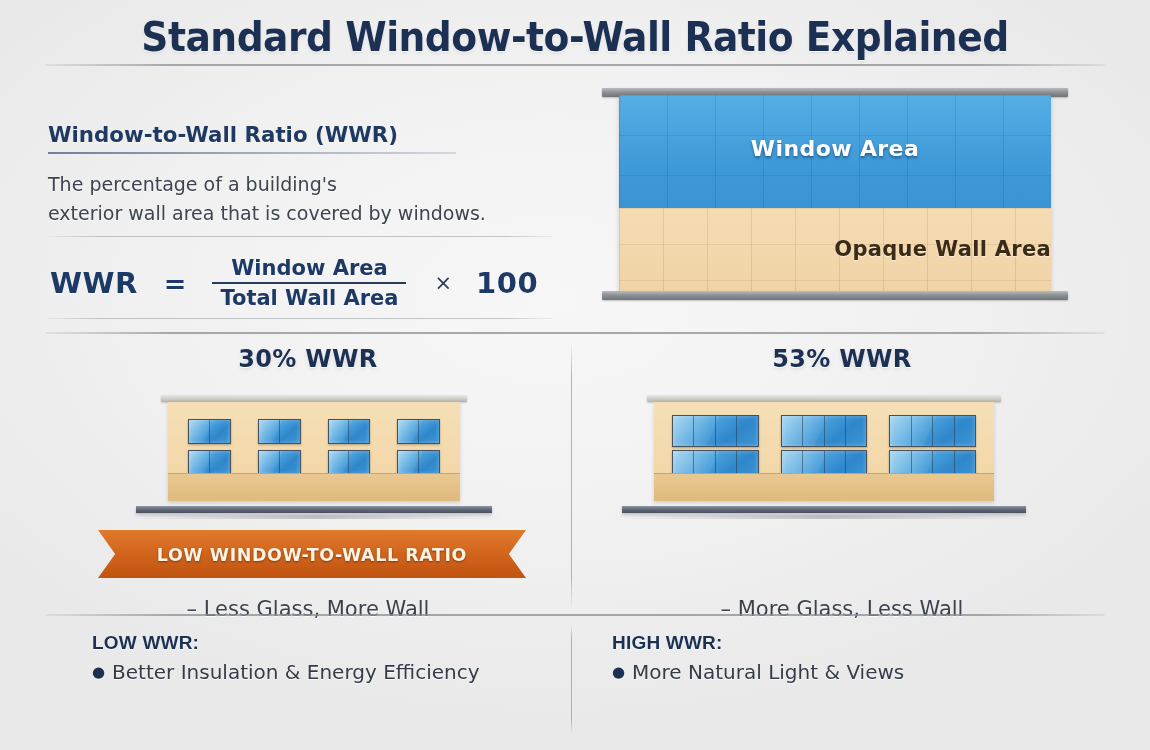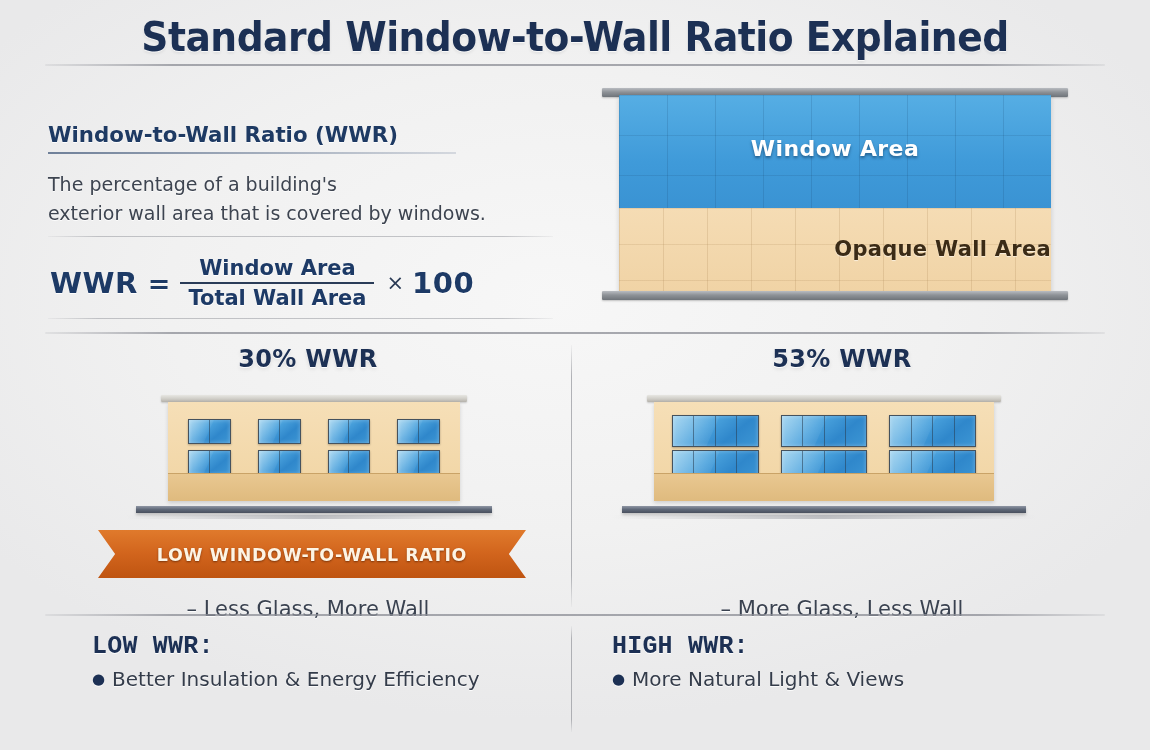--- a/index.html
+++ b/index.html
@@ -97,21 +97,21 @@
   }
   .defn-text span { display: block; }
 
   
   .formula {
     position: absolute;
     left: 50px;
     top: 256px;
     display: flex;
     align-items: center;
-    gap: 8px;
+    gap: 24px;
     font-family: "DejaVu Sans", sans-serif;
     color: #1d3a66;
     text-shadow: 0 1px 0 rgba(255,255,255,0.9);
   }
   .formula .lhs {
     font-size: 29px;
     font-weight: bold;
     letter-spacing: 0.5px;
   }
   .formula .eq {
@@ -388,23 +388,23 @@
 
   
   .summary {
     position: absolute;
     top: 632px;
   }
   #summary-low  { left: 92px; }
   #summary-high { left: 612px; }
 
   .summary-title {
-    font-family: Liberation Mono, monospace;
-    font-weight: bold;
-    font-size: 25px;
+    font-family: Liberation Sans, sans-serif;
+    font-weight: bold;
+    font-size: 19px;
     color: #1c3054;
     letter-spacing: 0.2px;
     text-shadow: 0 1px 0 rgba(255,255,255,0.9);
     margin: 0 0 6px 0;
   }
   .summary-item {
     font-family: "DejaVu Sans", sans-serif;
     font-size: 20px;
     color: #343c4a;
     text-shadow: 0 1px 0 rgba(255,255,255,0.82);

